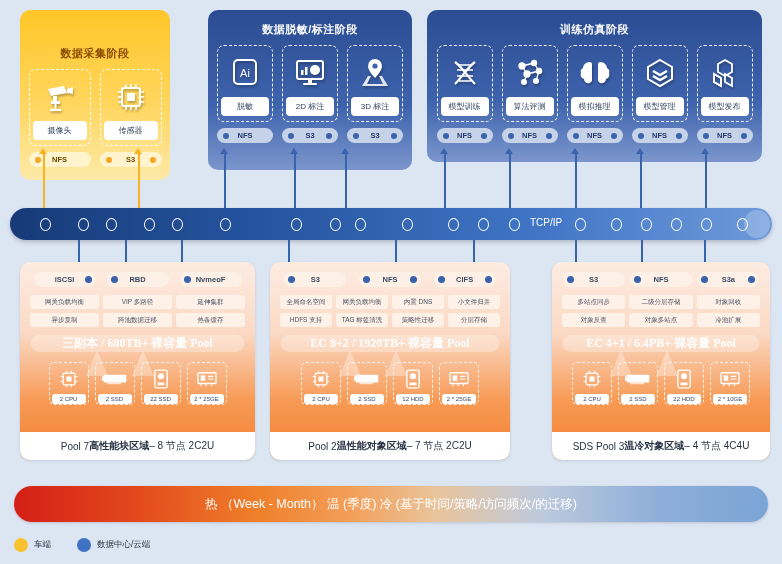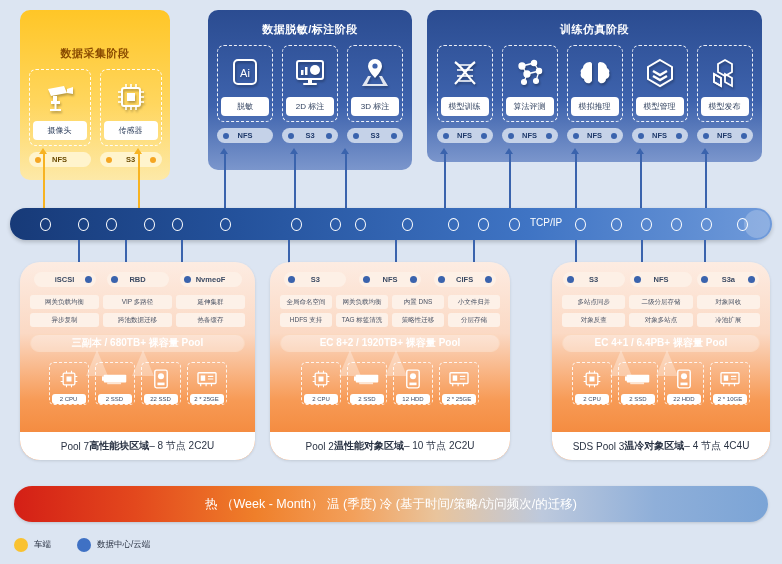--- a/index.html
+++ b/index.html
@@ -125,21 +125,21 @@
     border-right: 4px solid transparent;
   }
   .arrow-head.up { border-bottom: 6px solid #f7b322; }
   .arrow-head.down { border-top: 6px solid #3a63ad; }
   .arrow-head.up-b { border-bottom: 6px solid #3a63ad; }
 
   
   .pools { position: absolute; top: 262px; left: 0; width: 782px; height: 200px; }
   .pool {
     position: absolute;
-    border-radius: 20px;
+    border-radius: 10px;
     overflow: hidden;
     background: linear-gradient(180deg, #fdece2 0%, #fbd9c4 36%, #f79a55 70%, #f2802f 100%);
     box-shadow: 0 1px 3px rgba(0,0,0,.12);
   }
   .pool-1 { left: 20px; top: 0; width: 235px; height: 198px; }
   .pool-2 { left: 270px; top: 0; width: 240px; height: 198px; }
   .pool-3 { left: 552px; top: 0; width: 218px; height: 198px; }
 
   .pool-protos { display: flex; justify-content: space-around; padding: 10px 8px 0 8px; }
   .ppill {
@@ -174,21 +174,21 @@
     display: flex; align-items: center; justify-content: center;
   }
 
   .cap-bar {
     margin: 7px 10px 0 10px;
     height: 18px;
     border: 1px solid #fbd8bf;
     border-radius: 9px;
     background: rgba(255,255,255,.30);
     display: flex; align-items: center; justify-content: center;
-    font-size: 10px; color: #ffffff; font-weight: bold;
+    font-size: 12px; color: #ffffff; font-weight: bold; font-family: Liberation Serif, serif;
   }
 
   .hw-row {
     display: flex; justify-content: center; gap: 6px;
     padding: 10px 8px 0 8px;
     position: relative;
   }
   .hw {
     width: 40px;
     border: 1px dashed rgba(255,255,255,.85);
@@ -651,21 +651,21 @@
             <path d="M14 7 h6 M14 10 h6" stroke-width="1.3"></path>
             <path d="M6 15 v3 M12 15 v3 M18 15 v3" stroke-width="1.3"></path>
           </svg>
         </div>
         <div class="hw-label">2 * 25GE</div>
       </div>
     </div>
     <div class="pool-footer">
       <span>Pool 2 </span>
         <b>温性能对象区域</b>
-        <span> – 10 节点 2C2U</span>
+        <span> – 7 节点 2C2U</span>
     </div>
   </div>
 
   <div class="pool pool-3">
     <div class="pool-protos">
       <div class="ppill">
         <span class="pdot l"></span>
         <span>S3</span>
       </div>
       <div class="ppill">

